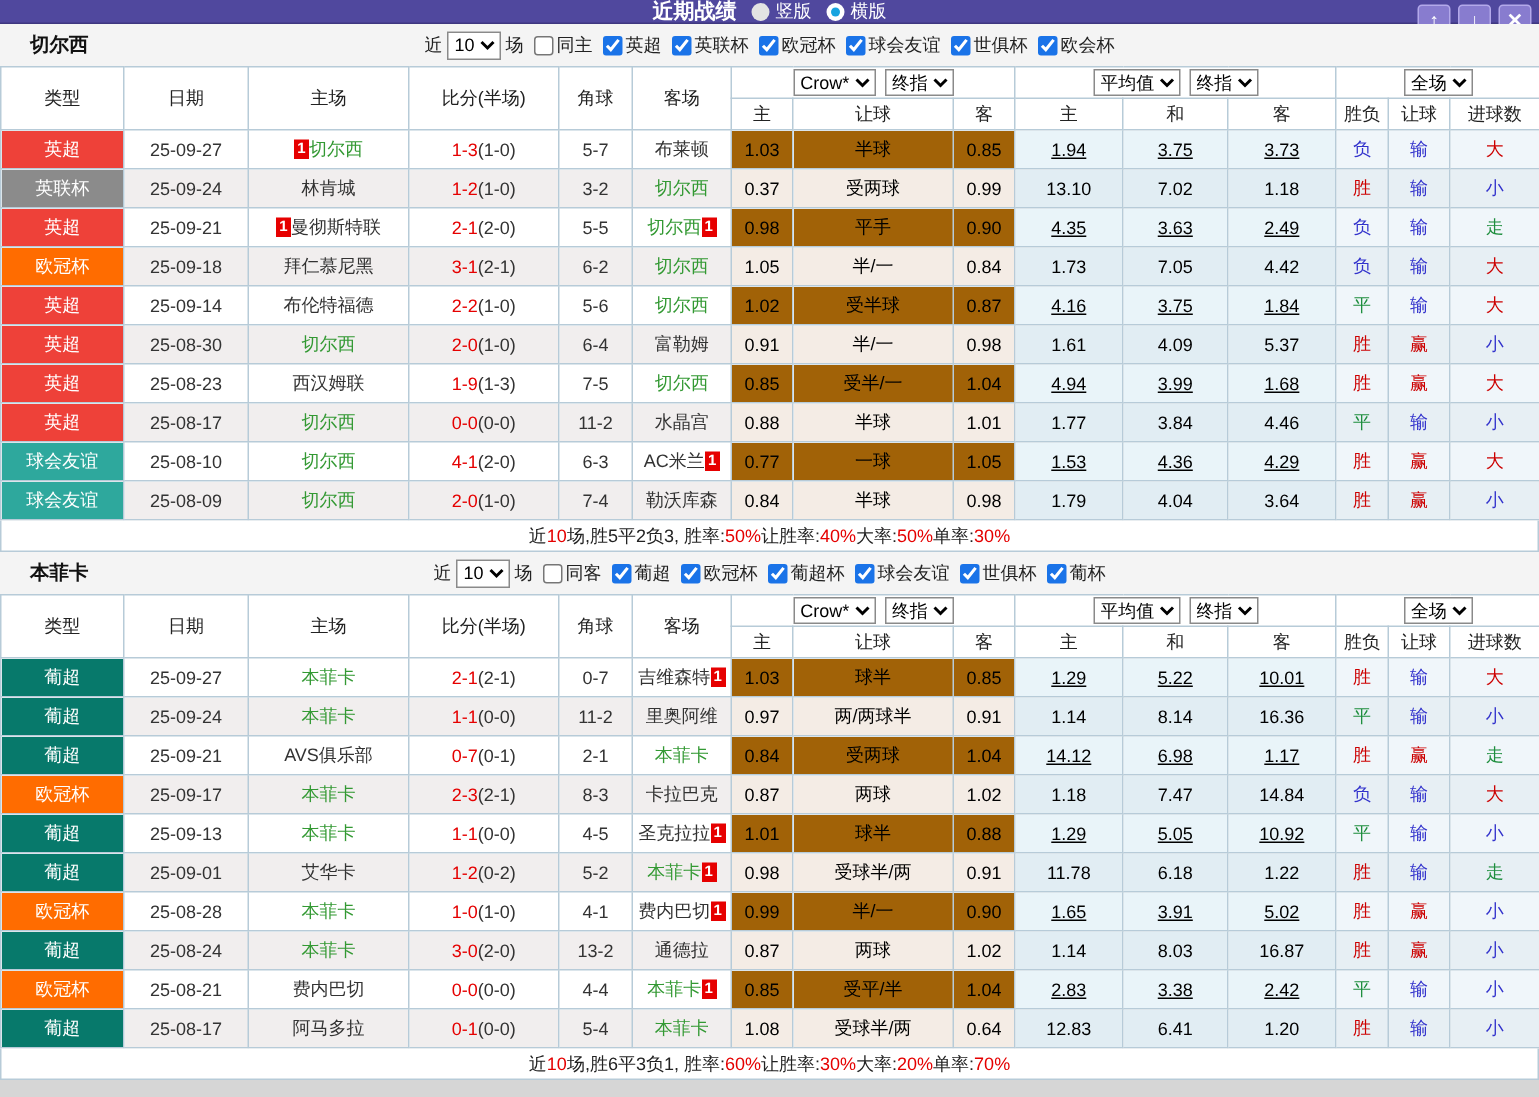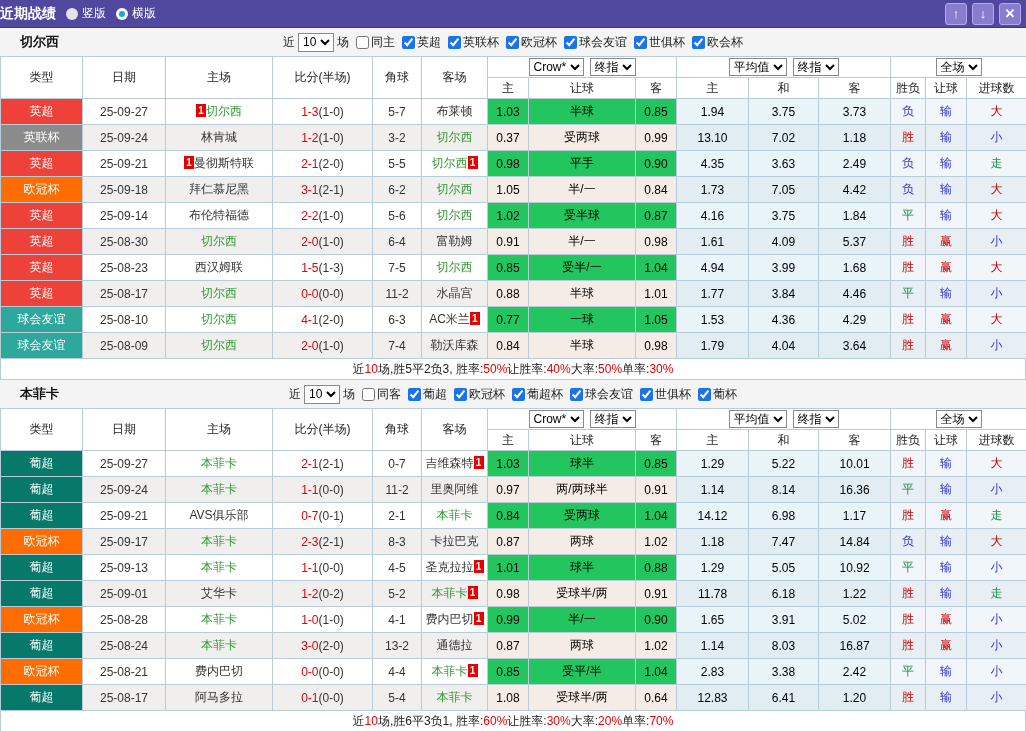--- a/index.html
+++ b/index.html
@@ -1,20 +1,20 @@
 <!DOCTYPE html>
 <html><head>
 <meta charset="utf-8">
 <style>
   * { box-sizing: border-box; }
   body { margin:0; background:#d6d6d6; font-family:"Liberation Sans","DejaVu Sans",sans-serif; }
   .app { width:1026px; height:731px; background:#d6d6d6; overflow:hidden; position:relative; }
 
   
-  .titlebar { height:28px; background:#50489E; position:relative; display:flex; align-items:center; border-bottom:1px solid #3e3780; }
+  .titlebar { height:16px; background:#50489E; position:relative; display:flex; align-items:center; justify-content:center; border-bottom:1px solid #3e3780; }
   .titlebar-center { display:flex; align-items:center; gap:10px; color:#fff; }
   .tb-title { font-size:14px; font-weight:bold; }
   .tb-radio { display:flex; align-items:center; gap:4px; font-size:12px; cursor:pointer; }
   .radio-unsel { width:12px; height:12px; border-radius:50%; background:#e3e3e3; display:inline-block; }
   .radio-sel { width:12px; height:12px; border-radius:50%; background:#fff; display:inline-flex; align-items:center; justify-content:center; }
   .radio-sel::after { content:""; width:6px; height:6px; border-radius:50%; background:#18a4e0; }
   .titlebar-buttons { position:absolute; right:5px; top:3px; display:flex; gap:5px; }
   .tb-btn { width:22px; height:22px; background:#887CCF; border:1px solid #B3A9EA; border-radius:3px; color:#fff; font-size:13px; font-weight:bold; line-height:20px; text-align:center; padding:0; cursor:pointer; }
 
   
@@ -26,23 +26,23 @@
   .chk input { width:13px; height:13px; accent-color:#1a73e8; margin:0 1px 0 4px; }
 
   
   table { border-collapse:collapse; width:1026px; table-layout:fixed; background:#fff; }
   th, td { border:1px solid #b7cbd8; font-size:12px; font-weight:normal; text-align:center; padding:0 1px; overflow:hidden; white-space:nowrap; }
   thead tr { height:21px; } thead th { background:#fff; color:#222; }
   thead select { height:18px; font-size:12px; border:1px solid #8a8a8a; background:#fff; margin:0 3px; }
   tbody tr { height:26px; }
   tbody tr.even td { background:#f1eeee; }
   tbody tr.odd td { background:#ffffff; }
-  tbody tr.odd td.col-crow { background:#22c55e; }
+  tbody tr.odd td.col-crow { background:#a16207; }
   tbody tr.even td.col-crow { background:#f4ece5; }
-  tbody tr.odd td.col-avg { background:#e9f4f9; }
+  tbody tr.odd td.col-avg { background:#e9f4f9;text-decoration:underline; }
   tbody tr.even td.col-avg { background:#e1edf3; }
   tbody tr.odd td.col-res { background:#f0f6fa; }
   tbody tr.even td.col-res { background:#e7eff4; }
   td.league { color:#fff; }
   td.date, td.corner { color:#333; }
   .team { color:#333; }
   .team.focus { color:#339933; }
   .rc { display:inline-block; min-width:10px; height:13px; background:#e60000; color:#fff; font-size:10px; font-weight:bold; line-height:13px; padding:0 1px; vertical-align:1px; }
   .ft { color:#e50000; } .ht { color:#333; }
 
@@ -251,21 +251,21 @@
             <td class="col-avg">4.09</td>
             <td class="col-avg">5.37</td>
             <td class="col-res" style="color:#cc0000">胜</td>
             <td class="col-res" style="color:#cc0000">赢</td>
             <td class="col-res" style="color:#3333cc">小</td>
           </tr>
           <tr class="odd">
             <td class="league" style="background:#ee4139">英超</td>
             <td class="date">25-08-23</td>
             <td><span class="team">西汉姆联</span></td>
-            <td><span class="ft">1-5</span><span class="ht">(1-3)</span></td>
+            <td><span class="ft">1-9</span><span class="ht">(1-3)</span></td>
             <td class="corner">7-5</td>
             <td><span class="team focus">切尔西</span></td>
             <td class="col-crow">0.85</td>
             <td class="col-crow">受半/一</td>
             <td class="col-crow">1.04</td>
             <td class="col-avg">4.94</td>
             <td class="col-avg">3.99</td>
             <td class="col-avg">1.68</td>
             <td class="col-res" style="color:#cc0000">胜</td>
             <td class="col-res" style="color:#cc0000">赢</td>

